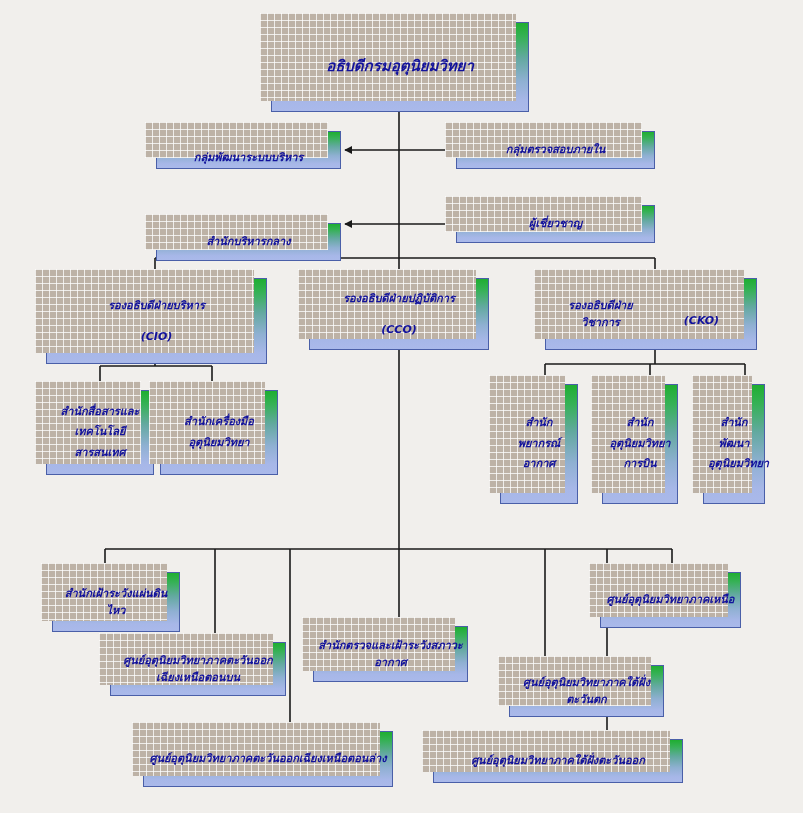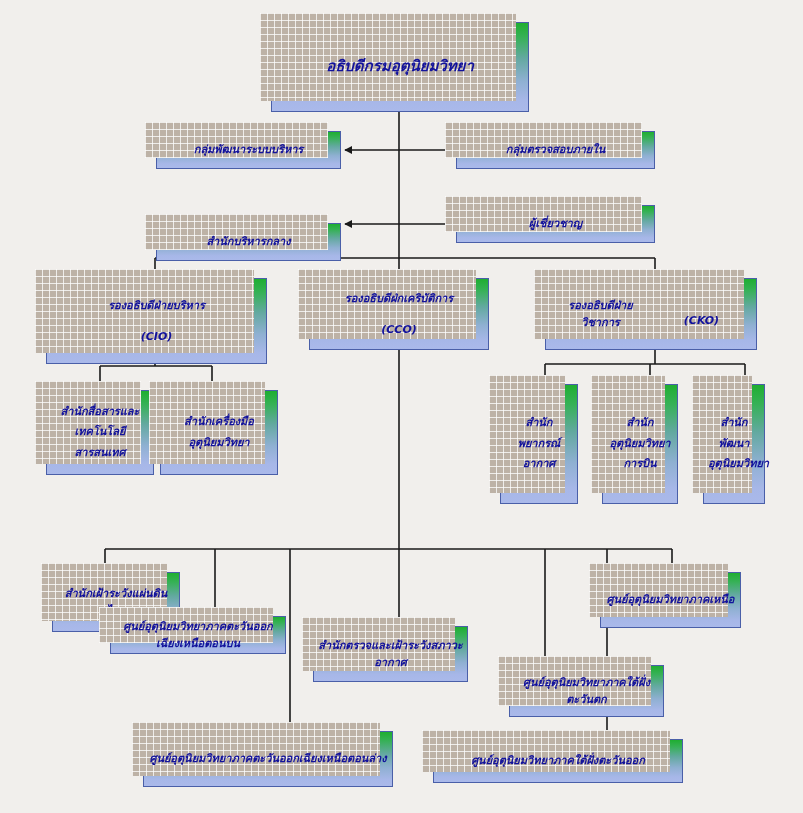--- a/index.html
+++ b/index.html
@@ -95,40 +95,40 @@
       <line x1="399" y1="549" x2="399" y2="626" marker-end="url(#ah)"></line>
       <line x1="545" y1="549" x2="545" y2="665" marker-end="url(#ah)"></line>
       <line x1="607" y1="549" x2="607" y2="739" marker-end="url(#ah)"></line>
     </g>
   </svg>
 
   <div class="node" style="left:271px;top:22px;width:258px;height:90px;font-size:15px;">
     <span class="txt">อธิบดีกรมอุตุนิยมวิทยา</span>
   </div>
 
-  <div class="node" style="left:156px;top:131px;width:185px;height:38px;">
+  <div class="node" style="left:156px;top:131px;width:185px;height:38px;align-items:flex-end;">
     <span class="txt">กลุ่มพัฒนาระบบบริหาร</span>
   </div>
   <div class="node" style="left:456px;top:131px;width:199px;height:38px;">
     <span class="txt">กลุ่มตรวจสอบภายใน</span>
   </div>
 
   <div class="node" style="left:156px;top:223px;width:185px;height:38px;">
     <span class="txt">สำนักบริหารกลาง</span>
   </div>
   <div class="node" style="left:456px;top:205px;width:199px;height:38px;justify-content:flex-end;">
     <span class="txt">ผู้เชี่ยวชาญ</span>
   </div>
 
   <div class="node" style="left:46px;top:278px;width:221px;height:86px;flex-direction:column;justify-content:center;">
     <span class="txt">รองอธิบดีฝ่ายบริหาร</span>
     <span class="sub">(CIO)</span>
   </div>
   <div class="node" style="left:309px;top:278px;width:180px;height:72px;flex-direction:column;justify-content:center;">
-    <span class="txt">รองอธิบดีฝ่กเคริบัติการ</span>
+    <span class="txt">รองอธิบดีฝ่ายปฏิบัติการ</span>
     <span class="sub">(CCO)</span>
   </div>
   <div class="node" style="left:545px;top:278px;width:212px;height:72px;flex-direction:row;justify-content:space-between;">
     <span class="txt">รองอธิบดีฝ่ายวิชาการ</span>
     <span class="sub">(CKO)</span>
   </div>
 
   <div class="node tall" style="left:46px;top:390px;width:108px;height:85px;">
     <span class="txt">สำนักสื่อสารและเทคโนโลยีสารสนเทศ</span>
   </div>
@@ -143,21 +143,21 @@
     <span class="txt">สำนักอุตุนิยมวิทยาการบิน</span>
   </div>
   <div class="node tall" style="left:703px;top:384px;width:62px;height:120px;">
     <span class="txt">สำนักพัฒนาอุตุนิยมวิทยา</span>
   </div>
 
   <div class="node" style="left:52px;top:572px;width:128px;height:60px;">
     <span class="txt">สำนักเฝ้าระวังแผ่นดินไหว</span>
   </div>
 
-  <div class="node" style="left:110px;top:616px;width:176px;height:38px;">
+  <div class="node" style="left:110px;top:642px;width:176px;height:54px;">
     <span class="txt">ศูนย์อุตุนิยมวิทยาภาคตะวันออกเฉียงเหนือตอนบน</span>
   </div>
 
   <div class="node" style="left:313px;top:626px;width:155px;height:56px;">
     <span class="txt">สำนักตรวจและเฝ้าระวังสภาวะอากาศ</span>
   </div>
 
   <div class="node" style="left:600px;top:572px;width:141px;height:56px;">
     <span class="txt">ศูนย์อุตุนิยมวิทยาภาคเหนือ</span>
   </div>

